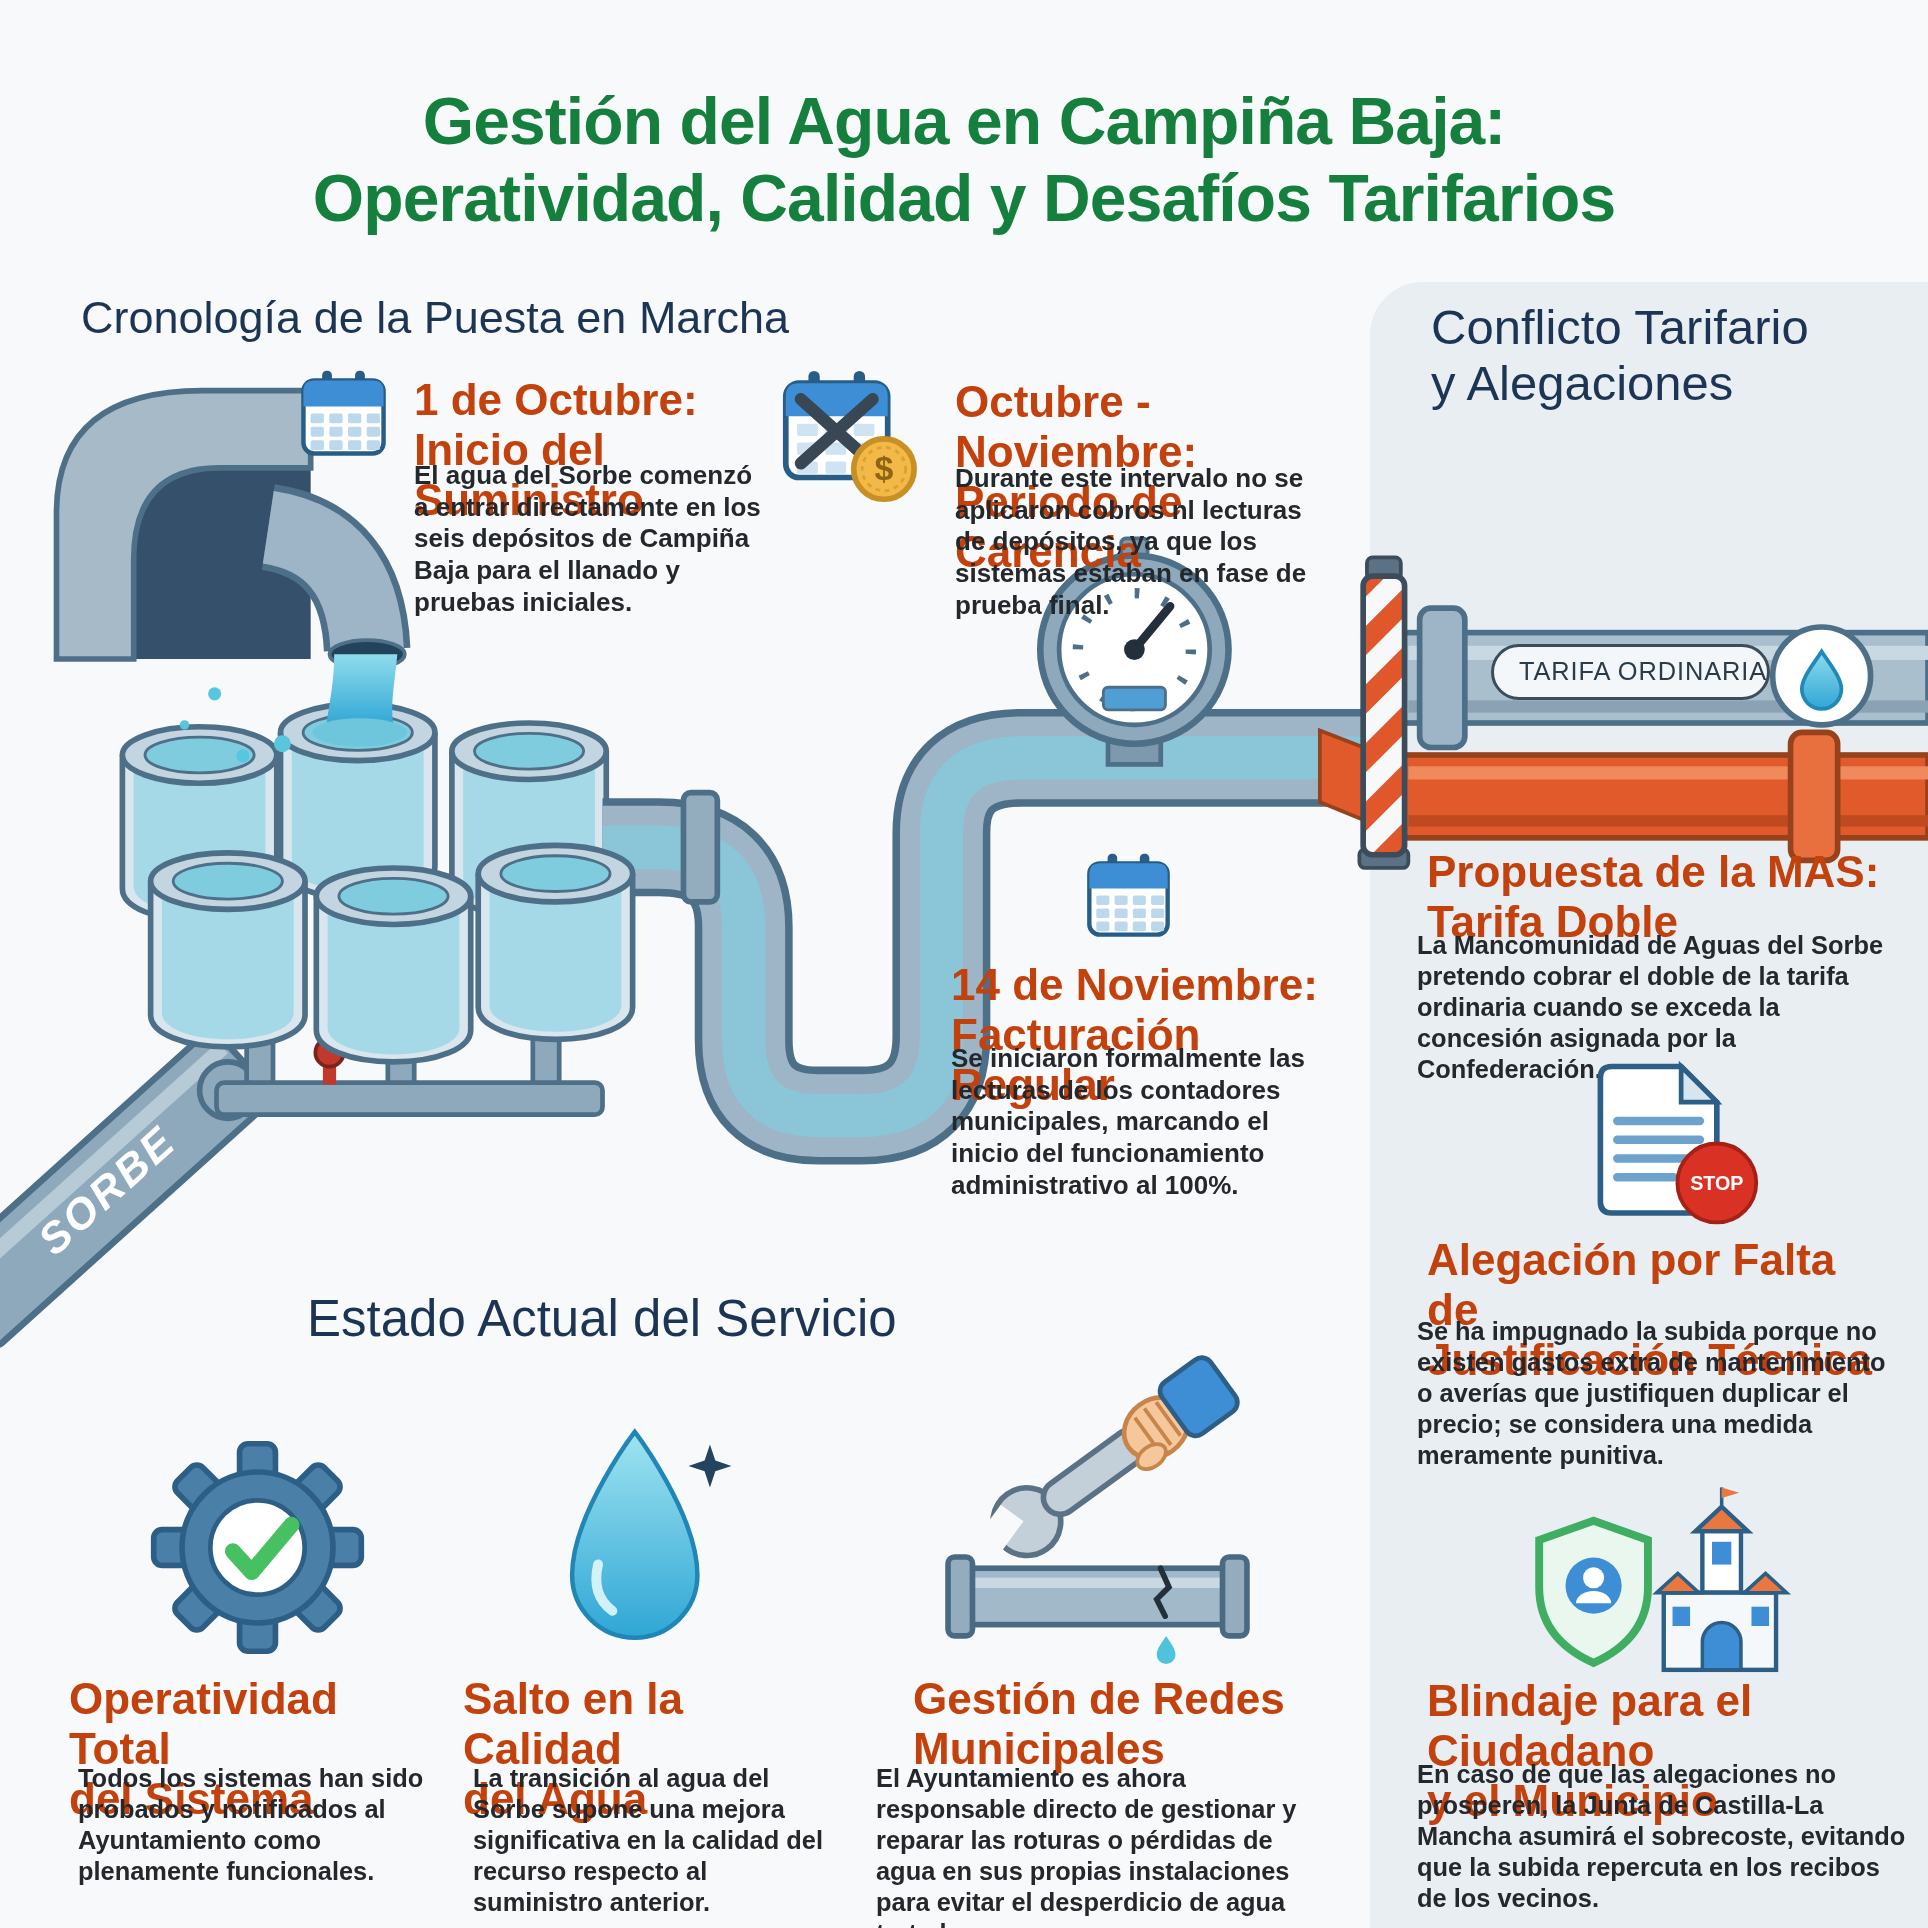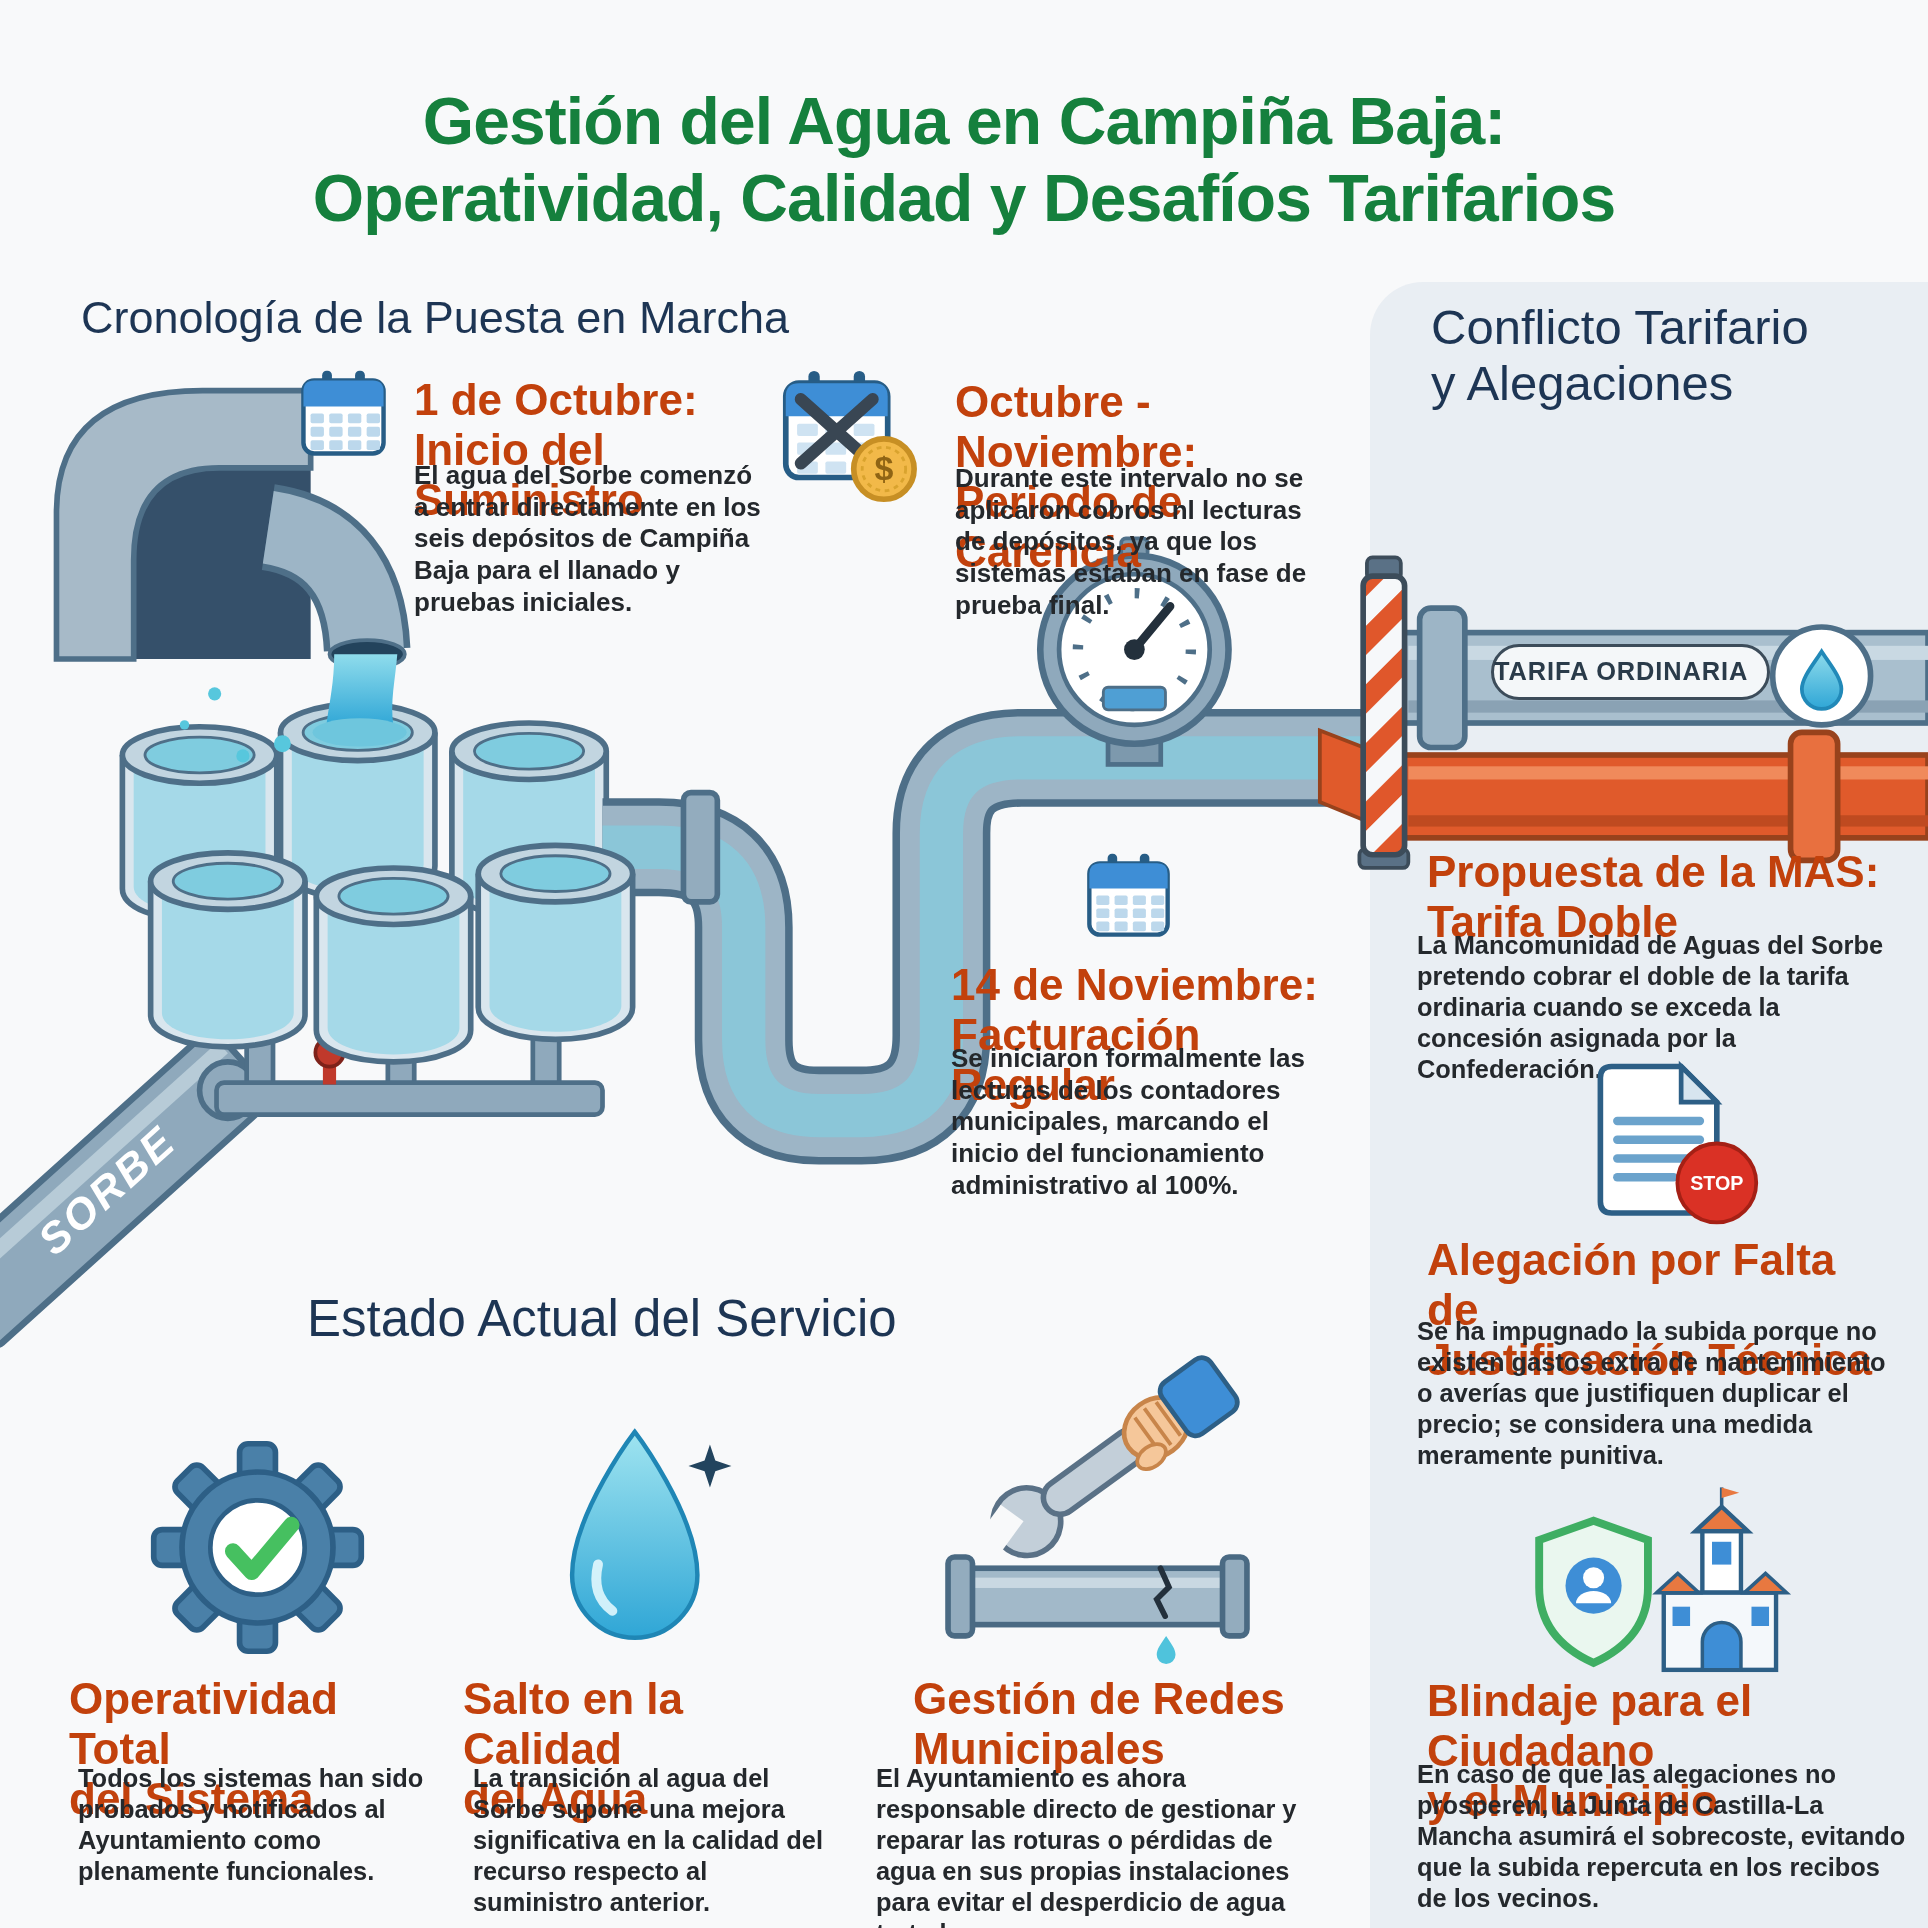--- a/index.html
+++ b/index.html
@@ -11,21 +11,21 @@
   .ctr{text-align:left}
   svg{overflow:visible;display:block}
   svg text{font-family:"Liberation Sans",sans-serif}
   .panel-bg{left:1370px;top:282px;width:558px;height:1646px;background:#e9eef3;border-radius:53px 0 0 0}
   .title{font-size:66px;font-weight:bold;color:#15803d;line-height:1.16;letter-spacing:-0.9px;text-align:center}
   .sec-h{font-weight:normal;color:#1d3554;line-height:1.15}
   .it-title{font-weight:bold;color:#c2410c;font-size:44px;line-height:1.14}
   .it-body{font-weight:bold;color:#24282c;font-size:26px;line-height:1.22}
   .sm{font-size:25.4px}
   .capsule{left:1491px;top:644px;width:279px;height:56px;background:#f4f7f9;border:3.8px solid #3c4c5a;
-           border-radius:30px;font-weight:bold;font-size:25.4px;color:#2a3b4a;text-align:left;line-height:49px;letter-spacing:0.9px}
+           border-radius:30px;font-weight:normal;font-size:25.4px;color:#2a3b4a;text-align:right;line-height:49px;letter-spacing:0.9px}
   .sorbe-label{left:-5.6px;top:1166px;width:226px;text-align:center;font-size:43px;font-weight:bold;font-style:italic;
            color:#fff;letter-spacing:2.8px;transform:rotate(-42deg)}
 </style>
 </head>
 <body>
 
 <div id="canvas">
 
   <div class="panel-bg abs"></div>
 

